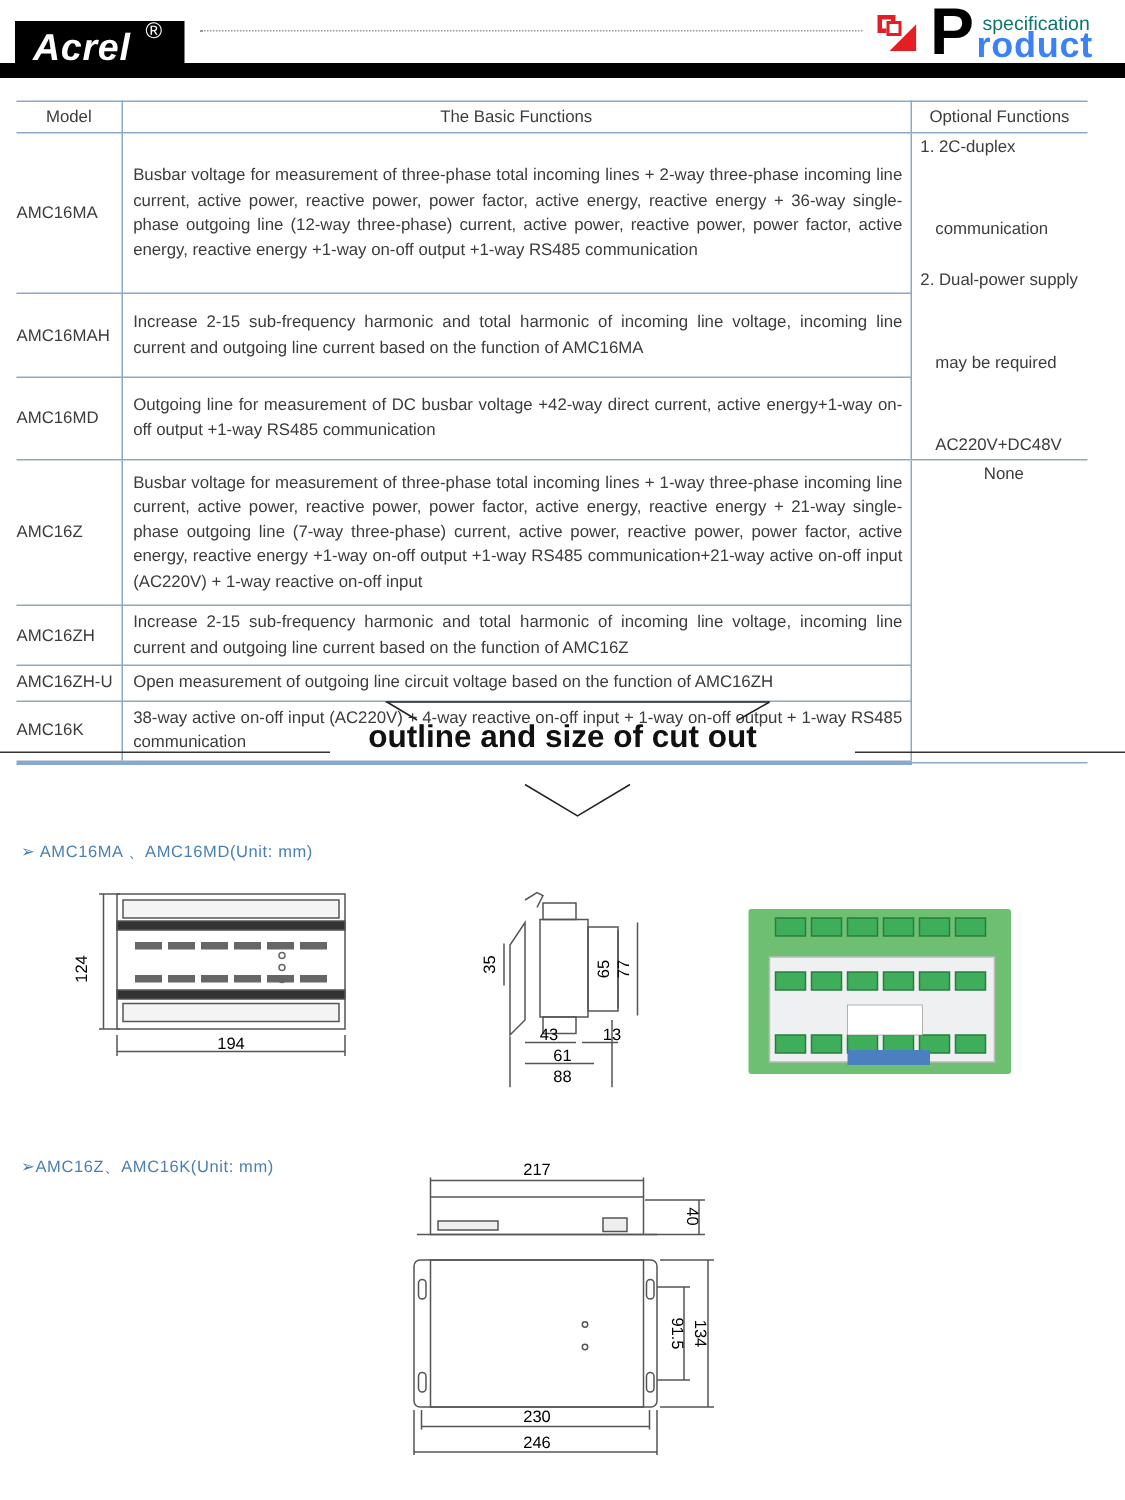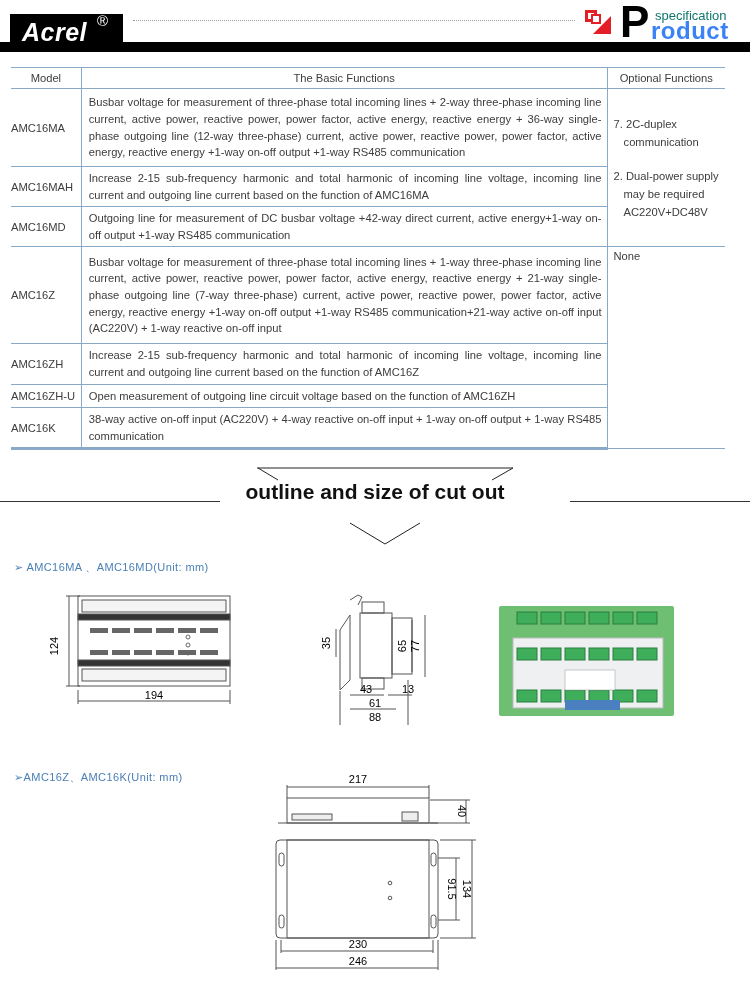--- a/index.html
+++ b/index.html
@@ -27,23 +27,23 @@
                font-size: 11.2px; color: #3c3c3c; }
   table.spec th, table.spec td { border-top: 1.5px solid #8aa9c8; border-bottom: 1.5px solid #8aa9c8; padding: 0; }
   table.spec th { font-weight: normal; height: 20px; text-align: center; }
   table.spec td.model { width: 70px; border-right: 1px solid #8aa9c8; }
   table.spec th.model { border-right: 1px solid #8aa9c8; }
   table.spec td.basic { width: 526px; padding: 3px 5px 3px 7px; line-height: 16.6px; border-right: 1px solid #8aa9c8; text-align: justify; }
   table.spec th.basic { border-right: 1px solid #8aa9c8; }
   table.spec td.opt { width: 112px; padding-left: 6px; vertical-align: middle; line-height: 18px; }
   table.spec tr.last td { border-bottom: 3px solid #8aa9c8; }
   .opt-line { display: block; }
-  .opt-indent { padding-left: 10px; }
+  .opt-indent { padding-left: 10px; margin-top: 37px; }
   .opt-gap { height: 16px; }
-  .none-cell { text-align: left; vertical-align: top !important; padding-top: 100px; }
+  .none-cell { text-align: center; vertical-align: top !important; padding-top: 100px; }
 
   
   .sec-title { position: absolute; left: 0; top: 480px; width: 750px; text-align: center; font-size: 21px; font-weight: bold; color: #111; }
   .sec-line-l { position: absolute; left: 0; top: 501px; width: 220px; border-top: 1px solid #333; }
   .sec-line-r { position: absolute; left: 570px; top: 501px; width: 180px; border-top: 1px solid #333; }
 
   
   .sub { position: absolute; font-size: 11px; color: #4a7fb5; letter-spacing: 0.4px; }
 
   .dim { font-size: 11px; color: #333; font-family: "Liberation Sans", sans-serif; }
@@ -72,21 +72,21 @@
   <tbody>
       <tr>
     <th class="model">Model</th>
     <th class="basic">The Basic Functions</th>
     <th>Optional Functions</th>
   </tr>
   <tr style="height:78px">
     <td class="model">AMC16MA</td>
     <td class="basic">Busbar voltage for measurement of three-phase total incoming lines + 2-way three-phase incoming line current, active power, reactive power, power factor, active energy, reactive energy + 36-way single-phase outgoing line (12-way three-phase) current, active power, reactive power, power factor, active energy, reactive energy +1-way on-off output +1-way RS485 communication</td>
     <td class="opt" rowspan="3">
-      <span class="opt-line">7. 2C-duplex</span>
+      <span class="opt-line">1. 2C-duplex</span>
       <span class="opt-line opt-indent">communication</span>
       <div class="opt-gap"></div>
       <span class="opt-line">2. Dual-power supply</span>
       <span class="opt-line opt-indent">may be required</span>
       <span class="opt-line opt-indent">AC220V+DC48V</span>
     </td>
   </tr>
   <tr style="height:39px">
     <td class="model">AMC16MAH</td>
     <td class="basic">Increase 2-15 sub-frequency harmonic and total harmonic of incoming line voltage, incoming line current and outgoing line current based on the function of AMC16MA</td>

